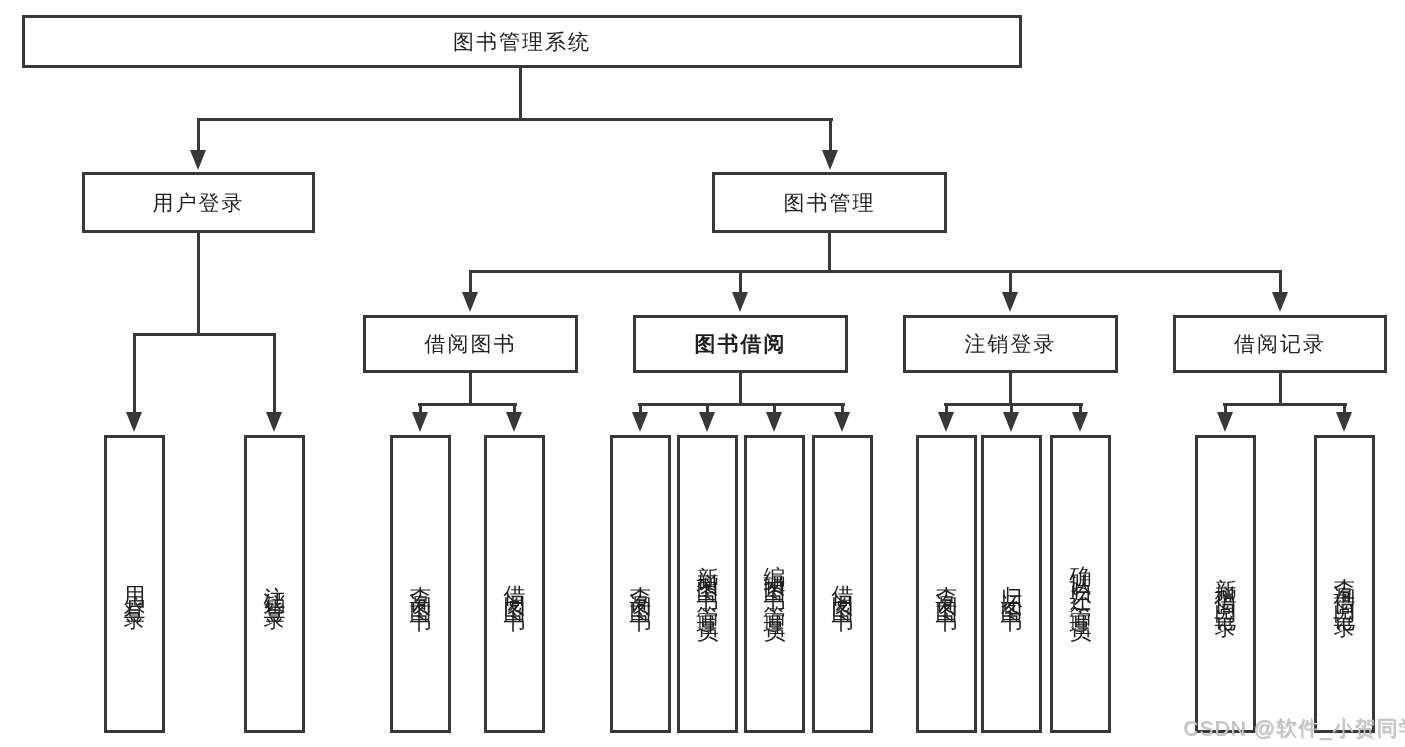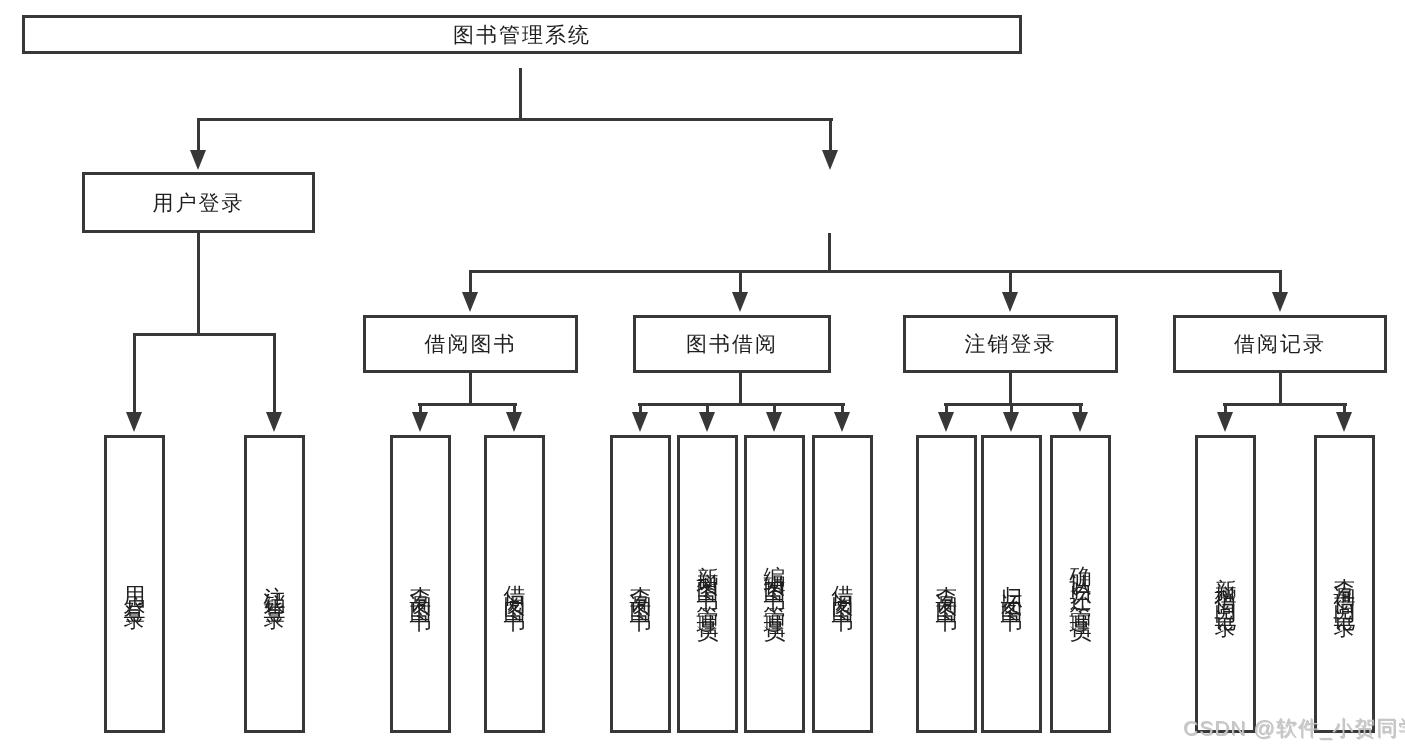--- a/index.html
+++ b/index.html
@@ -30,33 +30,36 @@
     font-size:21px;color:#c6c6c6;letter-spacing:1px;
     text-shadow:1px 1px 0 rgba(130,130,130,0.45);
     white-space:nowrap;
   }
 </style>
 </head>
 <body>
 
 <div id="stage">
 
-  <div class="box" style="left:22px;top:15px;width:1000px;height:39px;">
+  <div class="box" style="left:22px;top:15px;width:1000px;height:53px;">
     <span>图书管理系统</span>
   </div>
 
   <div class="vline" style="left:519px;top:68px;height:52px;"></div>
   <div class="hline" style="left:197px;top:118px;width:636px;"></div>
   <div class="vline" style="left:197px;top:120px;height:32px;"></div>
   <div class="arrowhead" style="left:190px;top:150px;"></div>
   <div class="vline" style="left:829px;top:120px;height:32px;"></div>
   <div class="arrowhead" style="left:822px;top:150px;"></div>
 
   <div class="box" style="left:82px;top:172px;width:233px;height:61px;">
     <span>用户登录</span>
+  </div>
+  <div class="box" style="left:712px;top:172px;width:235px;height:61px;">
+    <span>图书管理</span>
   </div>
 
   <div class="vline" style="left:197px;top:233px;height:103px;"></div>
   <div class="hline" style="left:133px;top:333px;width:143px;"></div>
   <div class="vline" style="left:133px;top:336px;height:77px;"></div>
   <div class="arrowhead" style="left:126px;top:412px;"></div>
   <div class="vline" style="left:273px;top:336px;height:77px;"></div>
   <div class="arrowhead" style="left:266px;top:412px;"></div>
 
   <div class="vline" style="left:828px;top:233px;height:40px;"></div>
@@ -66,21 +69,21 @@
   <div class="vline" style="left:739px;top:273px;height:20px;"></div>
   <div class="arrowhead" style="left:732px;top:292px;"></div>
   <div class="vline" style="left:1009px;top:273px;height:20px;"></div>
   <div class="arrowhead" style="left:1002px;top:292px;"></div>
   <div class="vline" style="left:1279px;top:273px;height:20px;"></div>
   <div class="arrowhead" style="left:1272px;top:292px;"></div>
 
   <div class="box" style="left:363px;top:315px;width:215px;height:58px;">
     <span>借阅图书</span>
   </div>
-  <div class="box" style="left:633px;top:315px;width:198px;height:58px;">
+  <div class="box" style="left:633px;top:315px;width:215px;height:58px;font-weight:bold;">
     <span>图书借阅</span>
   </div>
   <div class="box" style="left:903px;top:315px;width:215px;height:58px;">
     <span>注销登录</span>
   </div>
   <div class="box" style="left:1173px;top:315px;width:214px;height:58px;">
     <span>借阅记录</span>
   </div>
 
   <div class="vline" style="left:469px;top:372px;height:34px;"></div>

